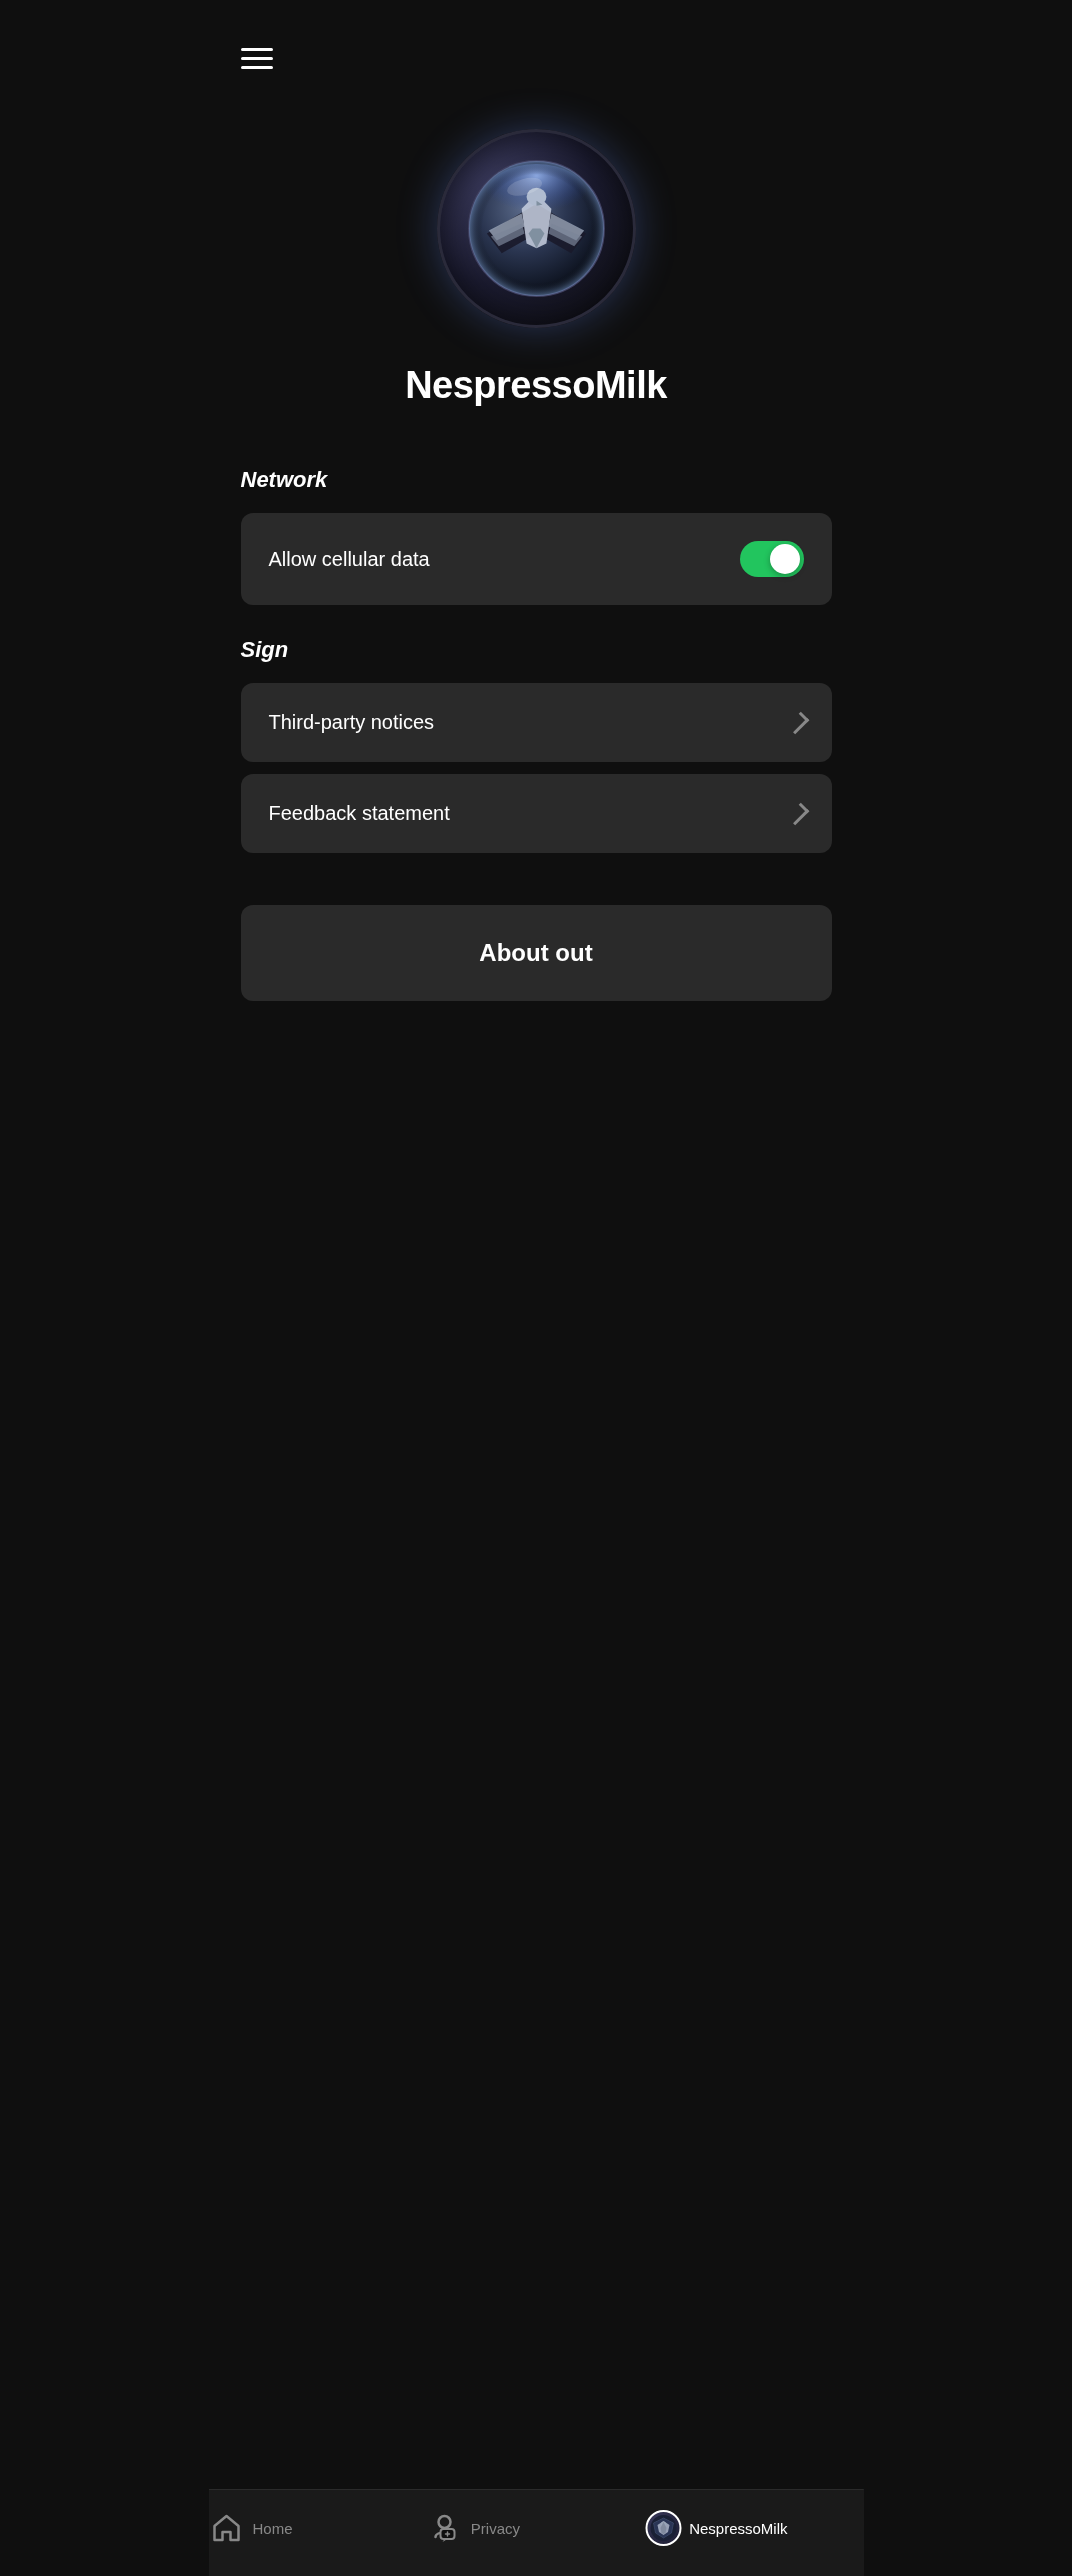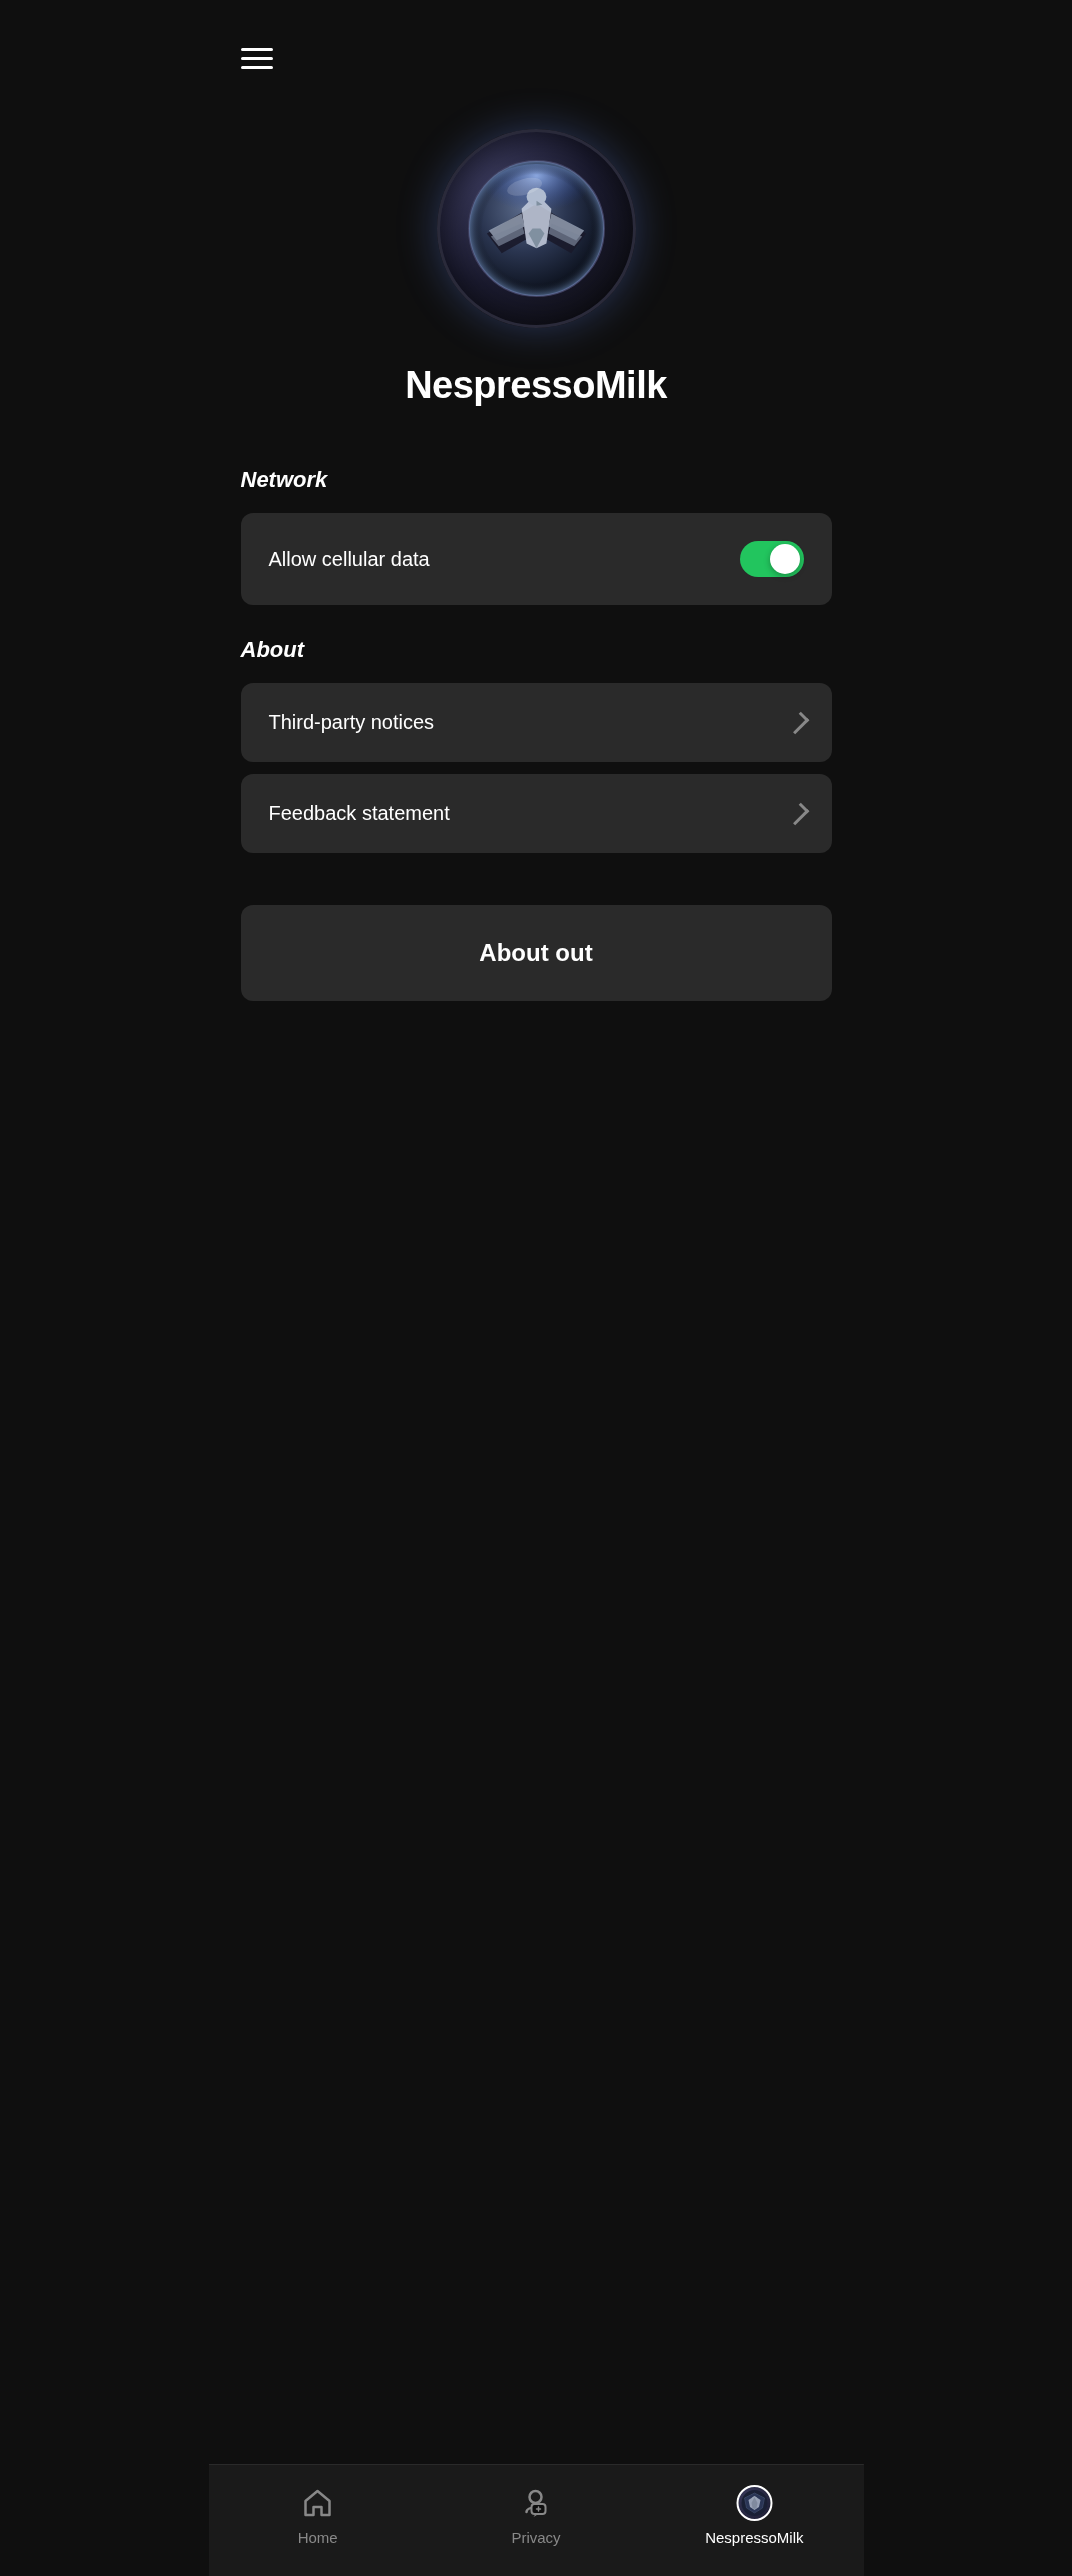--- a/index.html
+++ b/index.html
@@ -181,21 +181,21 @@
       background-color: #1a1a1a;
       border-top: 1px solid #2a2a2a;
       display: flex;
       align-items: center;
       justify-content: space-around;
       padding: 20px 0 30px;
     }
 
     .nav-item {
       display: flex;
-      flex-direction: column;
+      flex-direction: row;
       align-items: center;
       gap: 8px;
       cursor: pointer;
       flex: 1;
     }
 
     .nav-icon {
       width: 36px;
       height: 36px;
       display: flex;
@@ -282,21 +282,21 @@
     <h2 class="section-title">Network</h2>
     <div class="row-item">
       <span class="row-item-label">Allow cellular data</span>
       <div class="toggle-switch">
         <div class="toggle-knob"></div>
       </div>
     </div>
   </div>
 
   <div class="section">
-    <h2 class="section-title">About</h2>
+    <h2 class="section-title">Sign</h2>
 
 
     <div class="row-item">
       <span class="row-item-label">Third-party notices</span>
       <div class="chevron-right"></div>
     </div>
 
     <div class="row-item">
       <span class="row-item-label">Feedback statement</span>
       <div class="chevron-right"></div>

